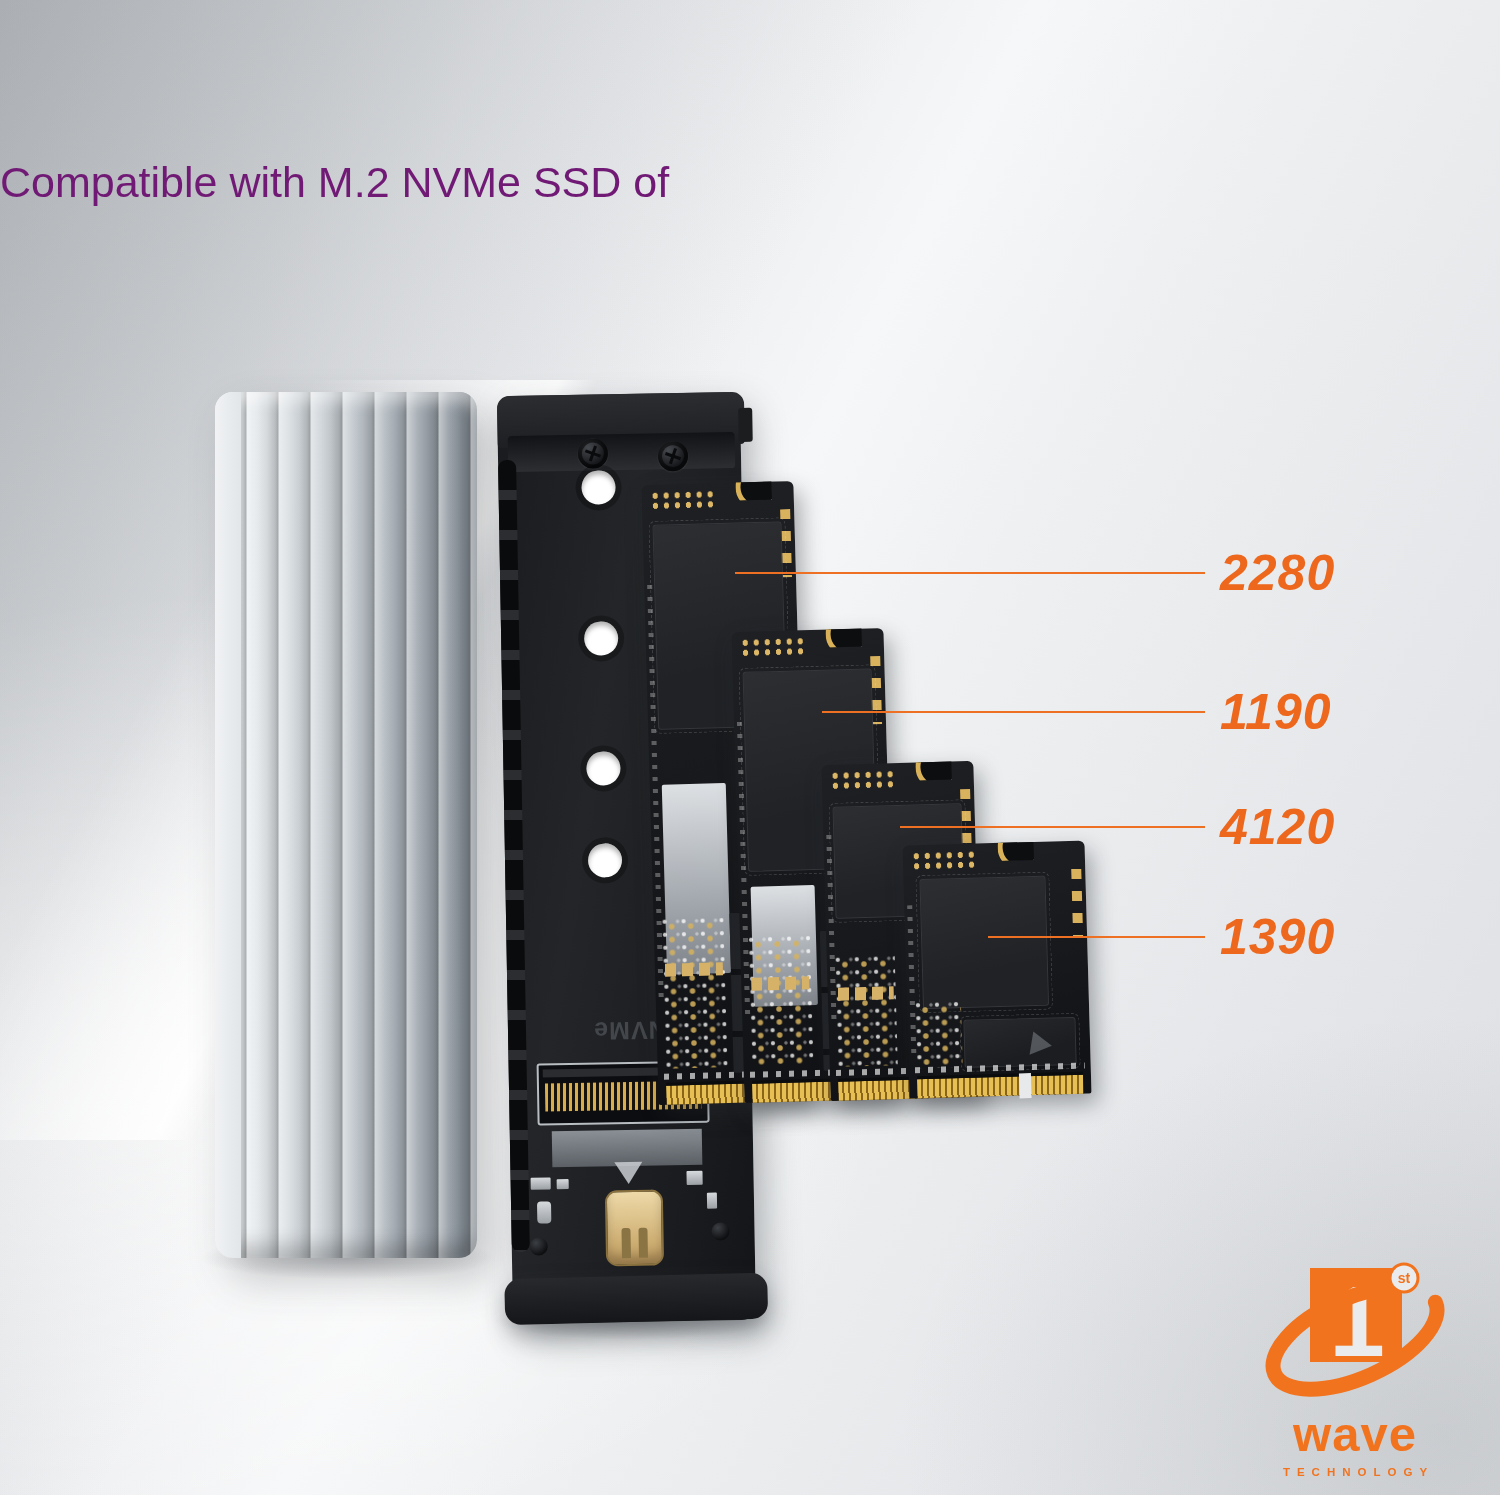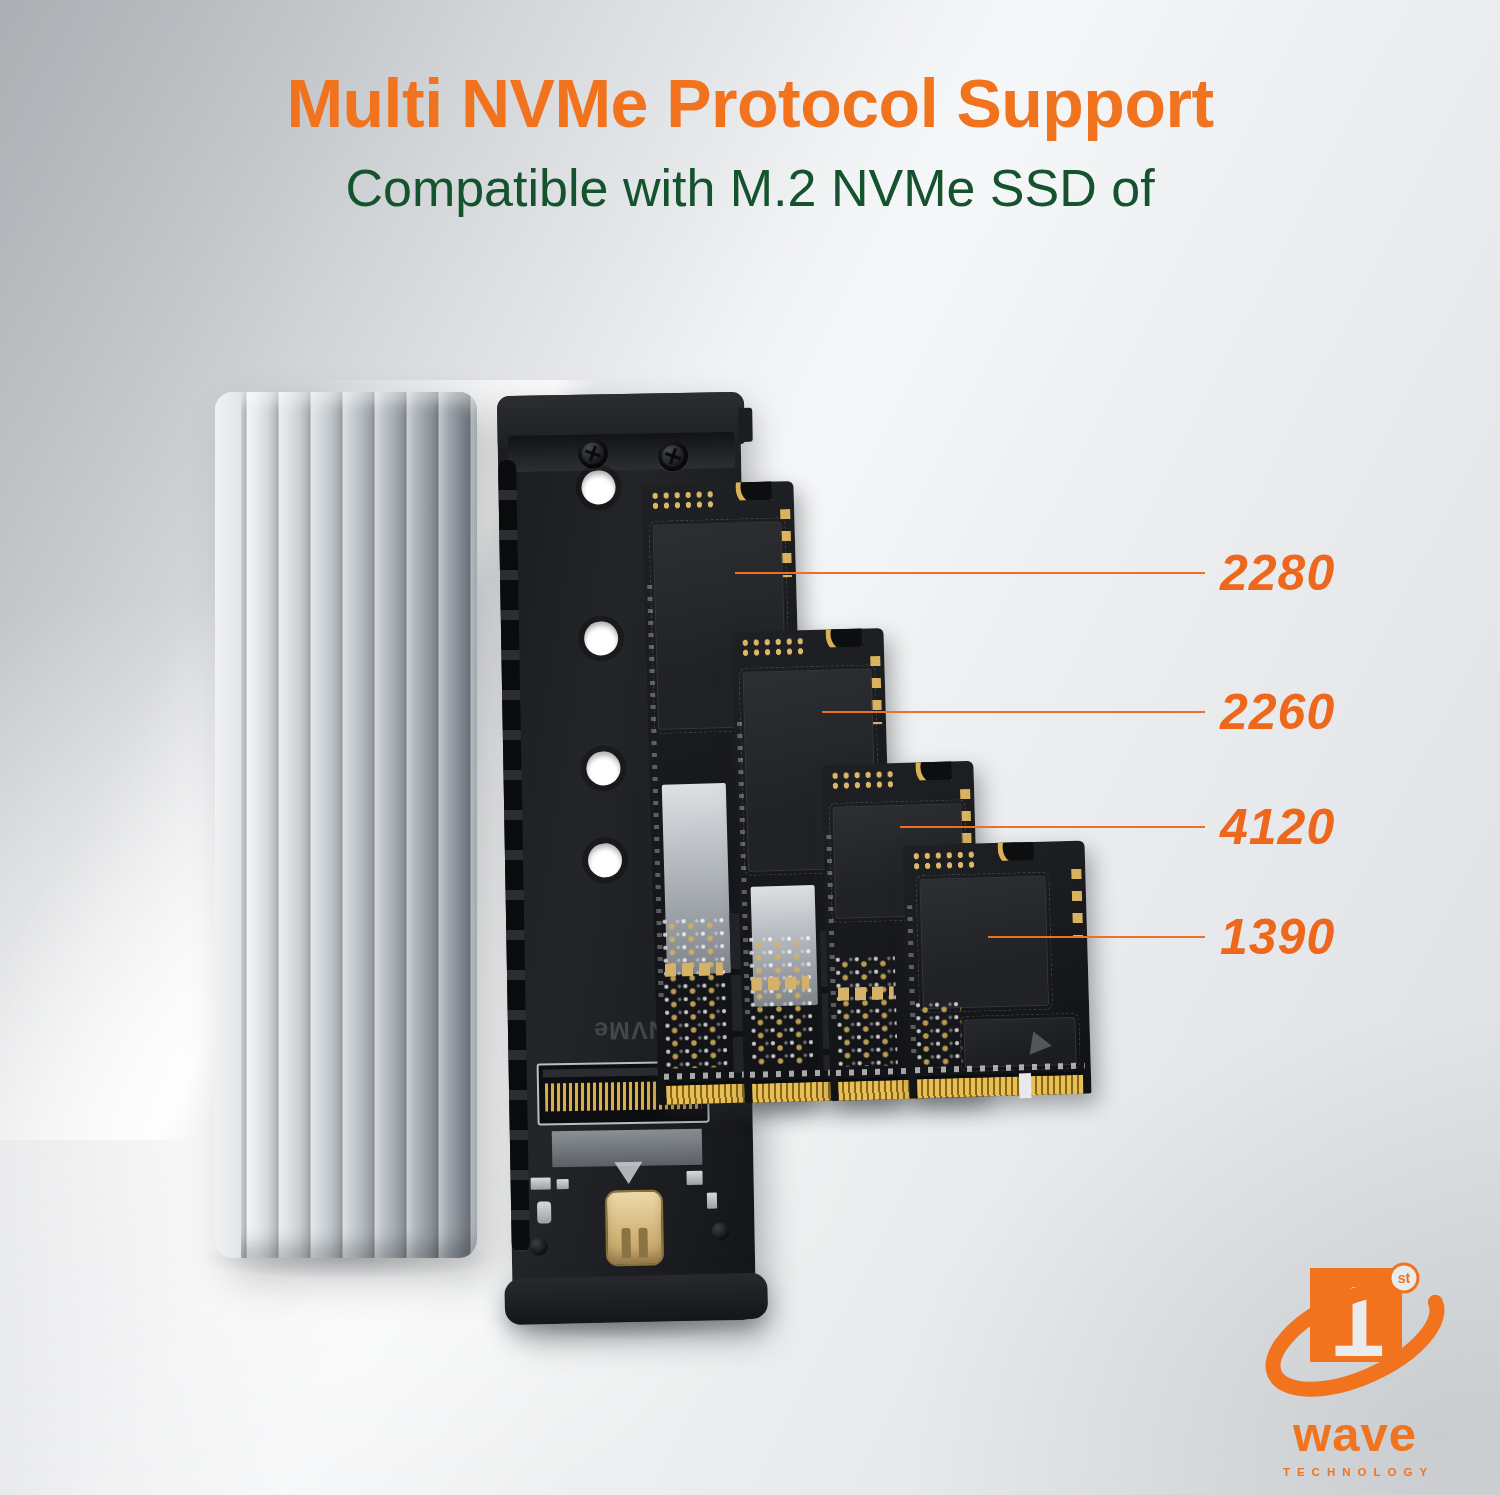--- a/index.html
+++ b/index.html
@@ -23,22 +23,22 @@
   .bg::after{
     content:"";position:absolute;left:-80px;top:380px;width:900px;height:760px;
     background:linear-gradient(118deg, rgba(255,255,255,0) 30%, rgba(255,255,255,.85) 49%, rgba(255,255,255,0) 52%);
   }
   
   .title{
     position:absolute;left:0;right:0;top:64px;text-align:center;
     font-size:68px;font-weight:bold;letter-spacing:-0.5px;color:#F2731E;
   }
   .subtitle{
-    position:absolute;left:0;right:0;top:158px;text-align:center;
-    font-size:52px;font-weight:400;color:#14532d;
+    position:absolute;left:0;right:0;top:158px;text-align:left;
+    font-size:43px;font-weight:400;color:#701a75;
   }
   
   .floor-shadow{position:absolute;border-radius:50%;
     background:radial-gradient(ellipse at center, rgba(70,75,82,.30), rgba(70,75,82,0) 70%);}
   .fs-heatsink{left:198px;top:1236px;width:300px;height:44px;}
   .fs-frame{left:492px;top:1300px;width:280px;height:40px;}
   
   .heatsink{
     position:absolute;left:215px;top:392px;width:262px;height:866px;
     border-radius:18px;
@@ -162,21 +162,20 @@
   .logo-word{margin-top:0px;font-size:49px;font-weight:bold;letter-spacing:1px;color:#F2731E;line-height:1;}
   .logo-tagline{margin-top:7px;font-size:11.5px;font-weight:bold;letter-spacing:7px;color:#F2731E;
     padding-left:7px;}
 </style>
 </head>
 <body>
 
 <div class="canvas">
   <div class="bg"></div>
 
-  <div class="title">Multi NVMe Protocol Support</div>
   <div class="subtitle">Compatible with M.2 NVMe SSD of</div>
 
   <div class="floor-shadow fs-heatsink"></div>
   <div class="floor-shadow fs-frame"></div>
 
   <div class="heatsink"></div>
 
   <div class="frame">
     <div class="frame-cap"></div>
     <div class="frame-bracket"></div>
@@ -257,21 +256,21 @@
     <div class="bottomdots"></div>
     <div class="fingers">
       <div class="key-notch"></div>
     </div>
   </div>
 
   <div class="callout-line" style="left:735px;top:572px;width:470px;"></div>
   <div class="callout-tag" style="top:573px;">2280</div>
 
   <div class="callout-line" style="left:822px;top:711px;width:383px;"></div>
-  <div class="callout-tag" style="top:712px;">2260</div>
+  <div class="callout-tag" style="top:712px;">1190</div>
 
   <div class="callout-line" style="left:900px;top:826px;width:305px;"></div>
   <div class="callout-tag" style="top:827px;">4120</div>
 
   <div class="callout-line" style="left:988px;top:936px;width:217px;"></div>
   <div class="callout-tag" style="top:937px;">1390</div>
 
   <div class="logo">
     <svg width="200" height="150" viewBox="0 0 200 150">
       <rect x="55" y="12" width="92" height="94" fill="#F2731E"></rect>

